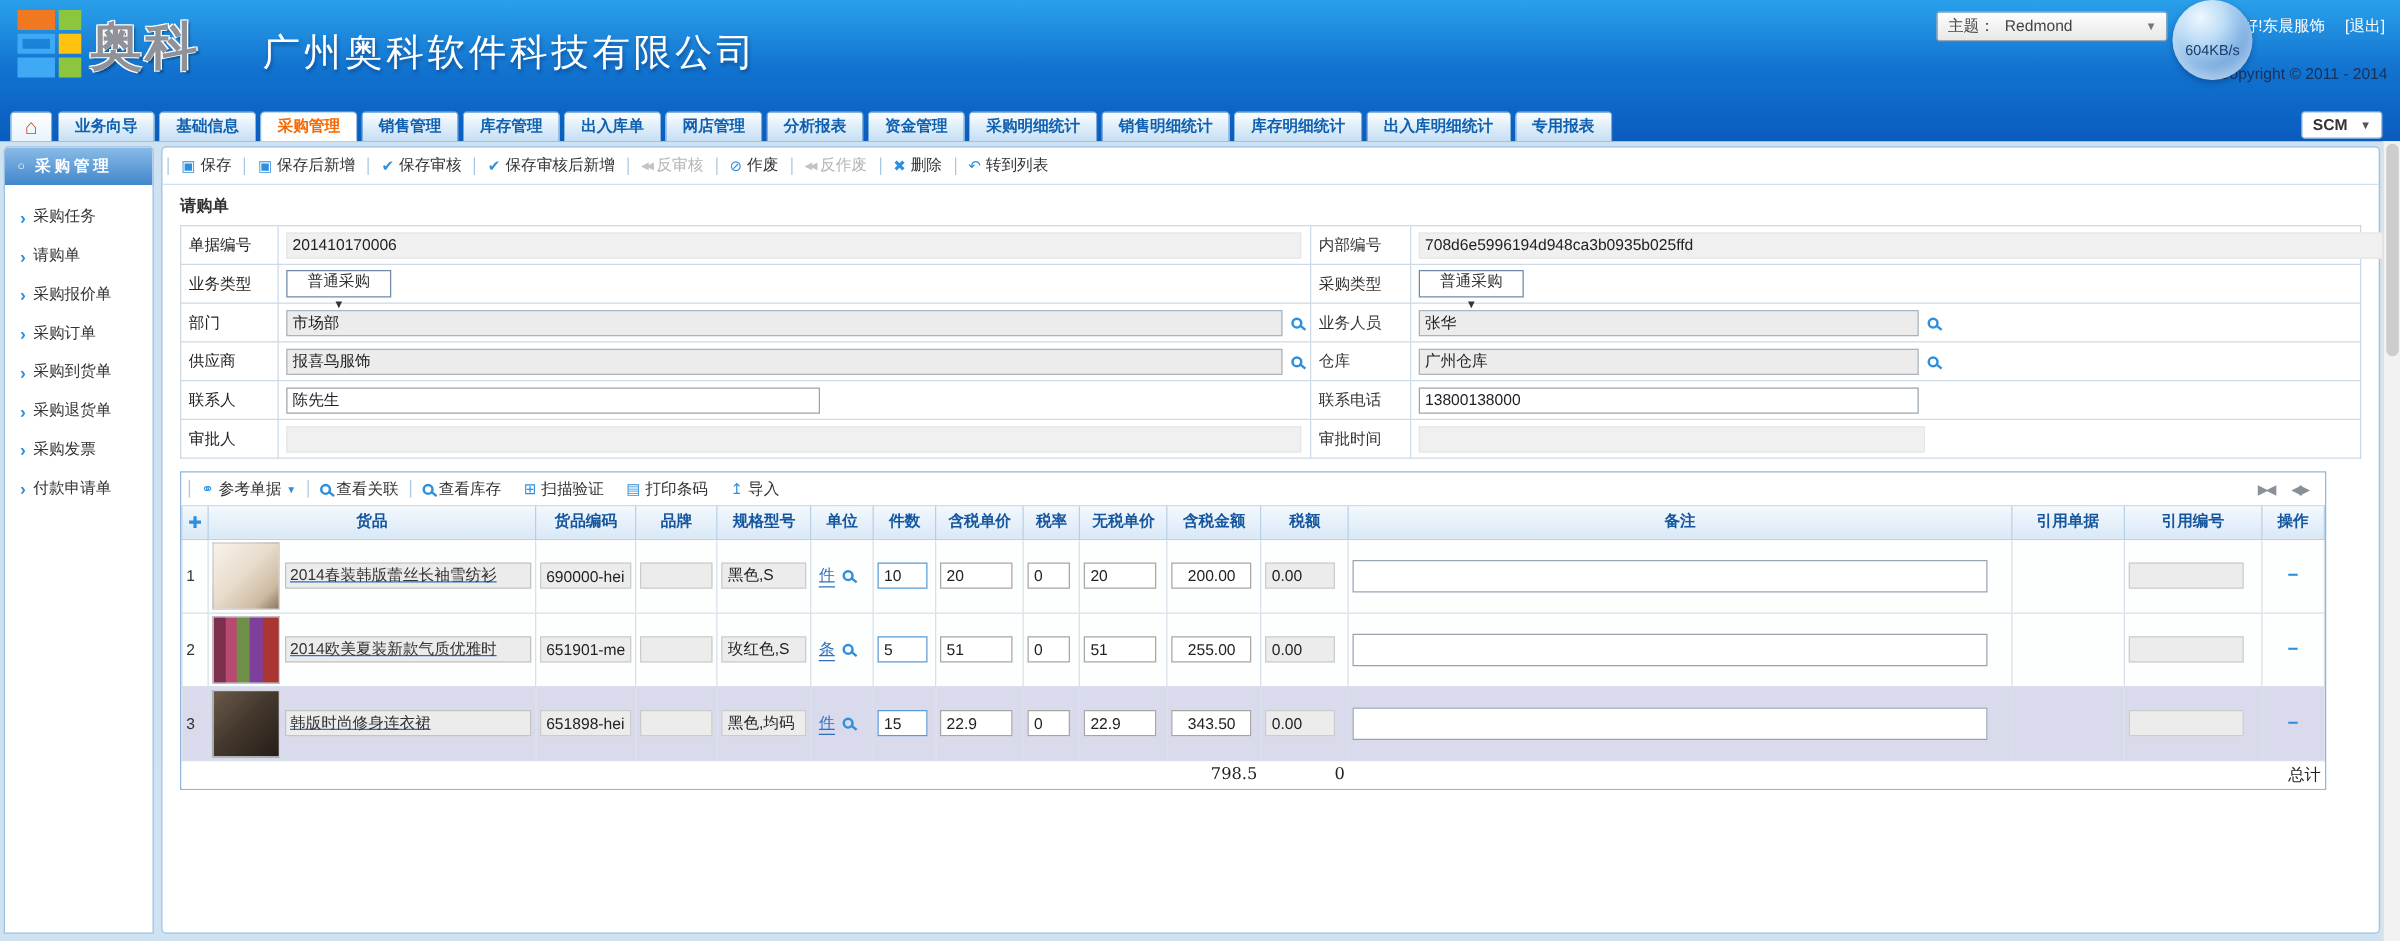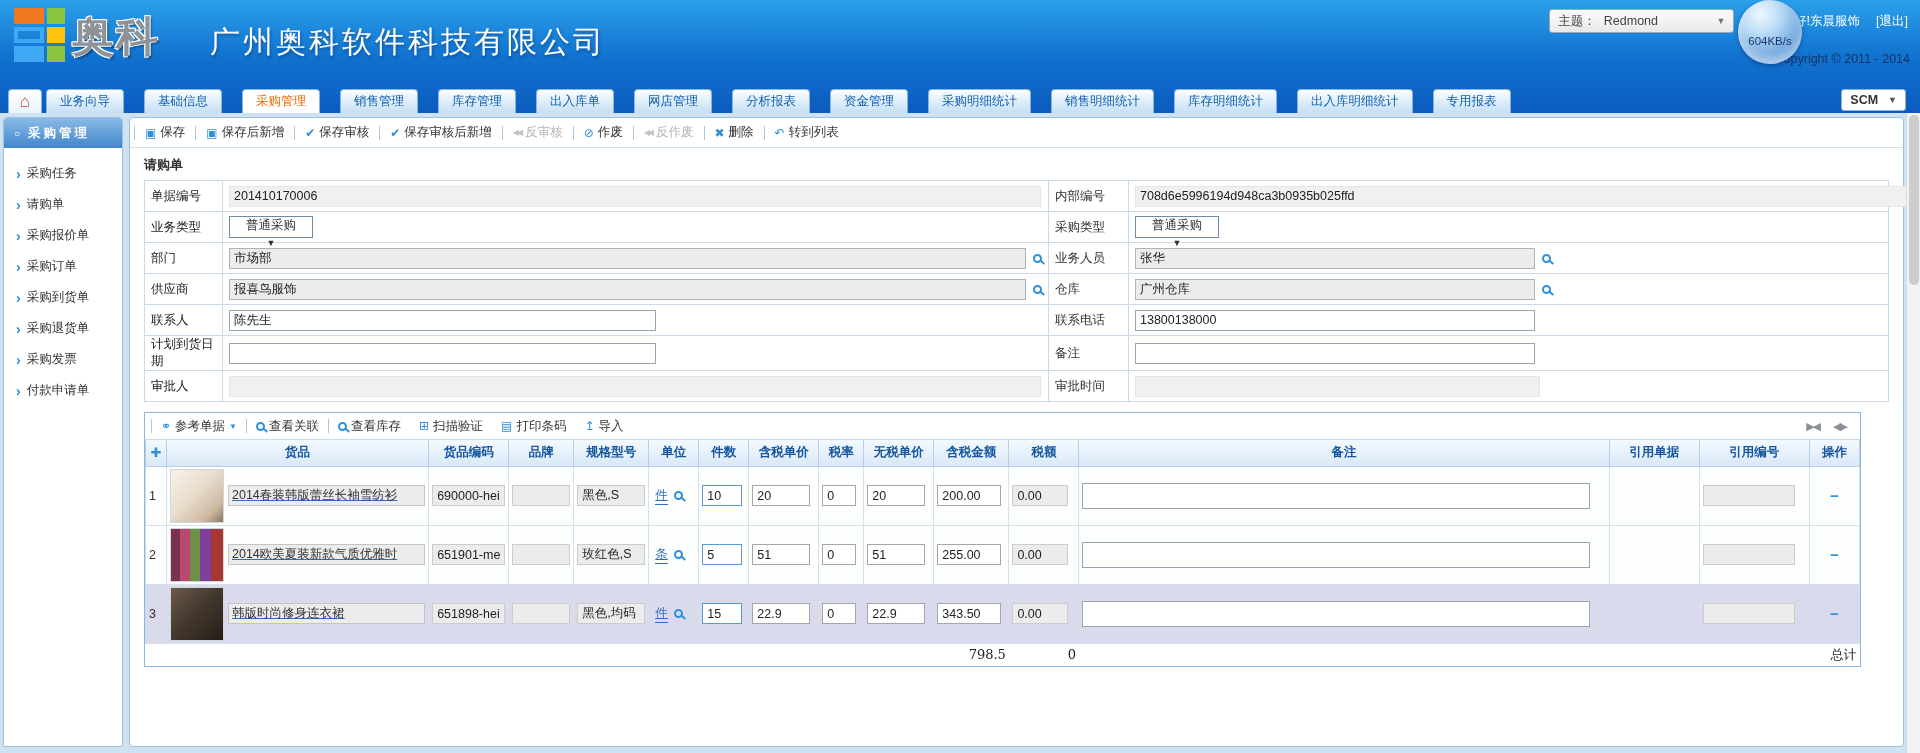--- a/index.html
+++ b/index.html
@@ -25,21 +25,21 @@
   .copyright { position:absolute; right:10px; top:52px; color:#16325c; font-size:12.5px; }
   .bubble { position:absolute; right:118px; top:0px; width:64px; height:64px; border-radius:50%;
             background:radial-gradient(circle at 35% 22%, #eef8ff 0%, #bcdcf6 30%, #77abe0 62%, #4a88cc 100%);
             box-shadow:inset 0 -6px 10px rgba(255,255,255,.5), 0 2px 5px rgba(0,30,80,.35);
             display:flex; align-items:center; justify-content:center; padding-top:18px; color:#173a6b; font-size:11.5px; z-index:5; }
 
   
   .tabbar { position:absolute; left:0; bottom:0; width:100%; height:25px; display:flex; align-items:flex-end; padding-left:8px; }
   .home-tab { width:34px; height:24px; background:linear-gradient(#ffffff,#e9f3fb); border:1px solid #86b6e0; border-bottom:none; border-radius:4px 4px 0 0; display:flex; align-items:center; justify-content:center; margin-right:4px; cursor:pointer; }
   .home-ico { color:#c0502a; font-size:17px; line-height:1; }
-  .tab { height:24px; padding:0 13px; margin-right:20px; background:linear-gradient(#fdfeff,#dcecf9 55%,#c6dff4); border:1px solid #86b6e0; border-bottom:none; border-radius:4px 4px 0 0; display:flex; align-items:center; color:#1060b0; font-weight:normal; cursor:pointer; white-space:nowrap; }
+  .tab { height:24px; padding:0 13px; margin-right:3px; background:linear-gradient(#fdfeff,#dcecf9 55%,#c6dff4); border:1px solid #86b6e0; border-bottom:none; border-radius:4px 4px 0 0; display:flex; align-items:center; color:#1060b0; font-weight:bold; cursor:pointer; white-space:nowrap; }
   .tab.active { background:#ffffff; color:#f86800; }
   .scm-box { position:absolute; right:14px; bottom:2px; background:#fff; border:1px solid #8ab4dc; border-radius:3px; height:22px; padding:0 8px; display:flex; align-items:center; gap:10px; color:#333; font-weight:bold; cursor:pointer; }
   .scm-box .car { font-size:9px; color:#555; }
 
   
   .content { position:absolute; top:113px; left:0; right:0; bottom:0; display:flex; padding:4px 16px 6px 3px; gap:6px; }
   .sidebar { width:152px; background:#fff; border:1px solid #9cc0e2; border-radius:4px 4px 0 0; overflow:hidden; }
   .side-head { height:30px; background:linear-gradient(180deg,#8abbe7,#4186cc); color:#fff; font-weight:bold; letter-spacing:3px; display:flex; align-items:center; padding-left:10px; gap:8px; }
   .side-head .circ { font-size:10px; letter-spacing:0; }
   .side-items { padding-top:10px; }
@@ -95,21 +95,21 @@
   .img-multi { background:linear-gradient(90deg,#7d2f4e 0 18%,#b74a6e 18% 36%,#6d8f46 36% 55%,#7e3f9d 55% 76%,#a93632 76% 100%); }
   .img-dark  { background:linear-gradient(135deg,#6b5a4a 0%,#463a2f 45%,#241d17 100%); }
   .name-box { flex:1; height:21px; background:#ececec; border:1px solid #c4c4c4; display:flex; align-items:center; padding:0 3px; overflow:hidden; white-space:nowrap; }
   .name-box span { text-decoration:underline; text-decoration-color:#2f6fbf; color:#333; cursor:pointer; }
   .cell-ro { width:100%; background:#ececec; border:1px solid #cccccc; }
   .unit-wrap { display:flex; align-items:center; gap:6px; padding-left:3px; }
   .unit-link { color:#2f6fbf; text-decoration:underline; cursor:pointer; border-bottom:1px solid #2f6fbf; }
   .in-qty { width:40px; background:#fff; border:1px solid #5b9bd5; }
   .in-num { width:58px; background:#fff; border:1px solid #a6a6a6; }
   .in-rate { width:34px; background:#fff; border:1px solid #a6a6a6; }
-  .in-amt { width:64px; background:#fff; border:1px solid #a6a6a6; }
+  .in-amt { width:64px; background:#fff; border:1px solid #a6a6a6;text-align:center; }
   .in-tax { width:56px; }
   .in-remark { width:97%; height:26px; background:#fff; border:1px solid #9aa5b1; }
   .in-refno { width:92px; }
   .op-minus { color:#2f8fdc; font-weight:bold; font-size:15px; cursor:pointer; display:block; text-align:center; }
   tr.total-row td { height:21px; background:#fff; border:none; border-top:1px solid #8fb6dc; color:#222; font-size:13px; }
   .t-amt,.t-tax { text-align:right; padding-right:5px; font-family:"DejaVu Serif","Liberation Serif",serif; }
   .t-label { text-align:right; padding-right:4px; }
 
   .plus-ico { color:#2f8fdc; font-size:13px; font-weight:bold; cursor:pointer; }
 
@@ -321,26 +321,20 @@
                   <input class="lk lk-r" readonly="" value="广州仓库" style="">
                   <i class="mag"></i>
                 </div>
               </td>
         </tr>
         <tr>
           <td class="flabel">联系人</td>
           <td class="fval-l"><input class="tx tx-l" value="陈先生" style=""></td>
           <td class="flabel2">联系电话</td>
           <td class="fval-r"><input class="tx tx-r" value="13800138000" style=""></td>
-        </tr>
-        <tr>
-          <td class="flabel">计划到货日期</td>
-          <td class="fval-l"><input class="tx tx-l" value="" style=""></td>
-          <td class="flabel2">备注</td>
-          <td class="fval-r"><input class="tx tx-r" value="" style=""></td>
         </tr>
         <tr>
           <td class="flabel">审批人</td>
           <td class="fval-l"><input class="ro ro-l" readonly="" value="" style=""></td>
           <td class="flabel2">审批时间</td>
           <td class="fval-r"><input class="ro ro-r" readonly="" value="" style=""></td>
         </tr>
       </tbody>
         </table>
     </div>

